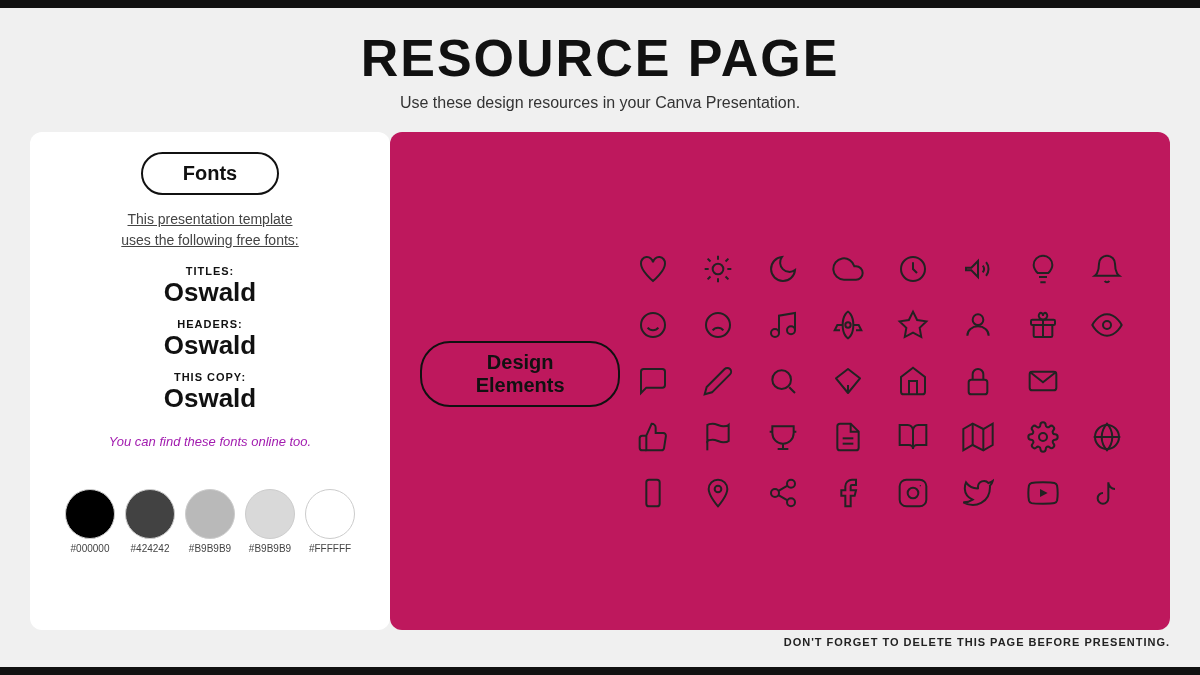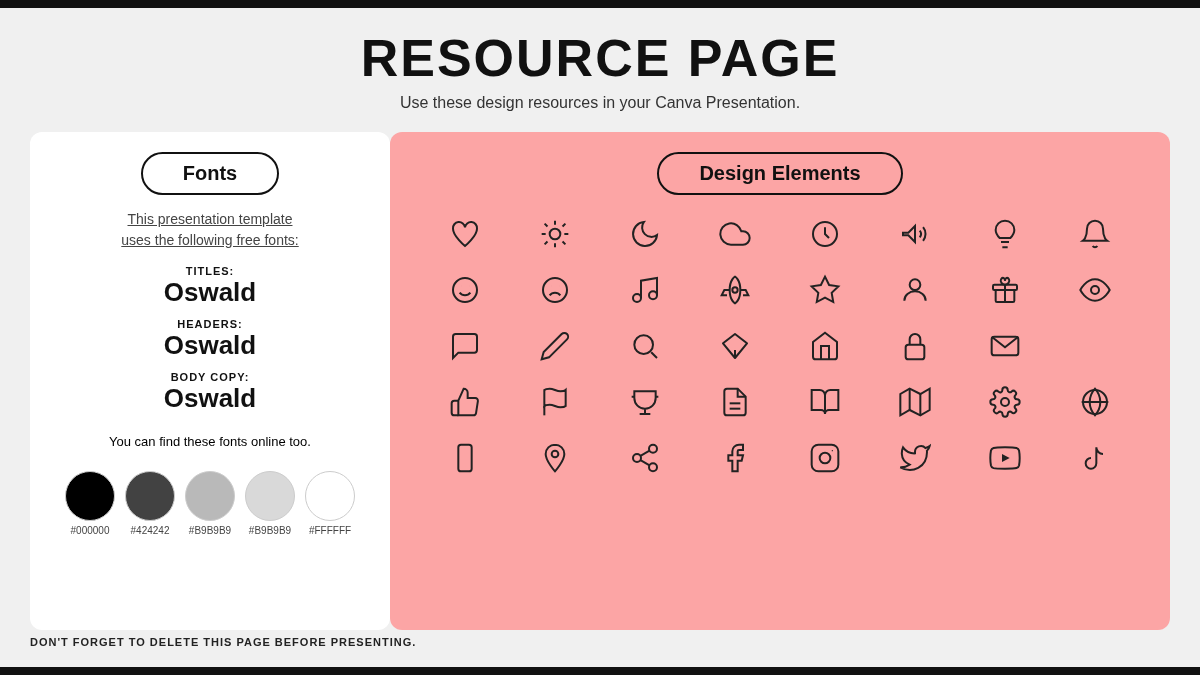--- a/index.html
+++ b/index.html
@@ -50,26 +50,25 @@
       background: #fff;
       border-radius: 12px;
       width: 360px;
       min-width: 360px;
       padding: 20px;
       display: flex;
       flex-direction: column;
       align-items: center;
     }
     .right-panel {
-      background: #fca5a5;
+      background: #be185d;
       border-radius: 12px;
       flex: 1;
       padding: 20px 30px;
       display: flex;
-      flex-direction: column;
       align-items: center;
     }
     .section-label {
       border: 2px solid #111;
       border-radius: 30px;
       padding: 8px 40px;
       font-size: 20px;
       font-weight: 700;
       color: #111;
       margin-bottom: 14px;
@@ -93,23 +92,24 @@
       color: #111;
       letter-spacing: 1px;
     }
     .font-name {
       font-size: 26px;
       font-weight: 700;
       color: #111;
     }
     .fonts-note {
       font-size: 13px;
-      color: #000000;
+      color: #a21caf;
       text-align: center;
-      margin: 10px 0 10px;
+      margin: 10px 0 28px;
+      font-style: italic;
     }
     .colors-swatches {
       display: flex;
       gap: 10px;
       margin-top: 12px;
       align-items: center;
       justify-content: flex-end;
     }
     .swatch-wrapper {
       display: flex;
@@ -141,21 +141,21 @@
     .icon-item {
       width: 50px;
       height: 50px;
       display: flex;
       align-items: center;
       justify-content: center;
       font-size: 28px;
       color: #222;
     }
     .footer-note {
-      text-align: left;
+      text-align: right;
       font-size: 11px;
       font-weight: 700;
       letter-spacing: 1px;
       color: #222;
       padding: 6px 0 4px;
       width: 100%;
     }
     svg.icon {
       width: 32px;
       height: 32px;
@@ -181,21 +181,21 @@
 
       <div class="font-entry">
         <div class="font-label">TITLES:</div>
         <div class="font-name">Oswald</div>
       </div>
       <div class="font-entry">
         <div class="font-label">HEADERS:</div>
         <div class="font-name">Oswald</div>
       </div>
       <div class="font-entry">
-        <div class="font-label">BODY COPY:</div>
+        <div class="font-label">THIS COPY:</div>
         <div class="font-name">Oswald</div>
       </div>
 
       <p class="fonts-note">You can find these fonts online too.</p>
 
 
       <div class="colors-swatches">
         <div class="swatch-wrapper">
           <div class="swatch" style="background:#000000;"></div>
           <span class="swatch-label">#000000</span>

